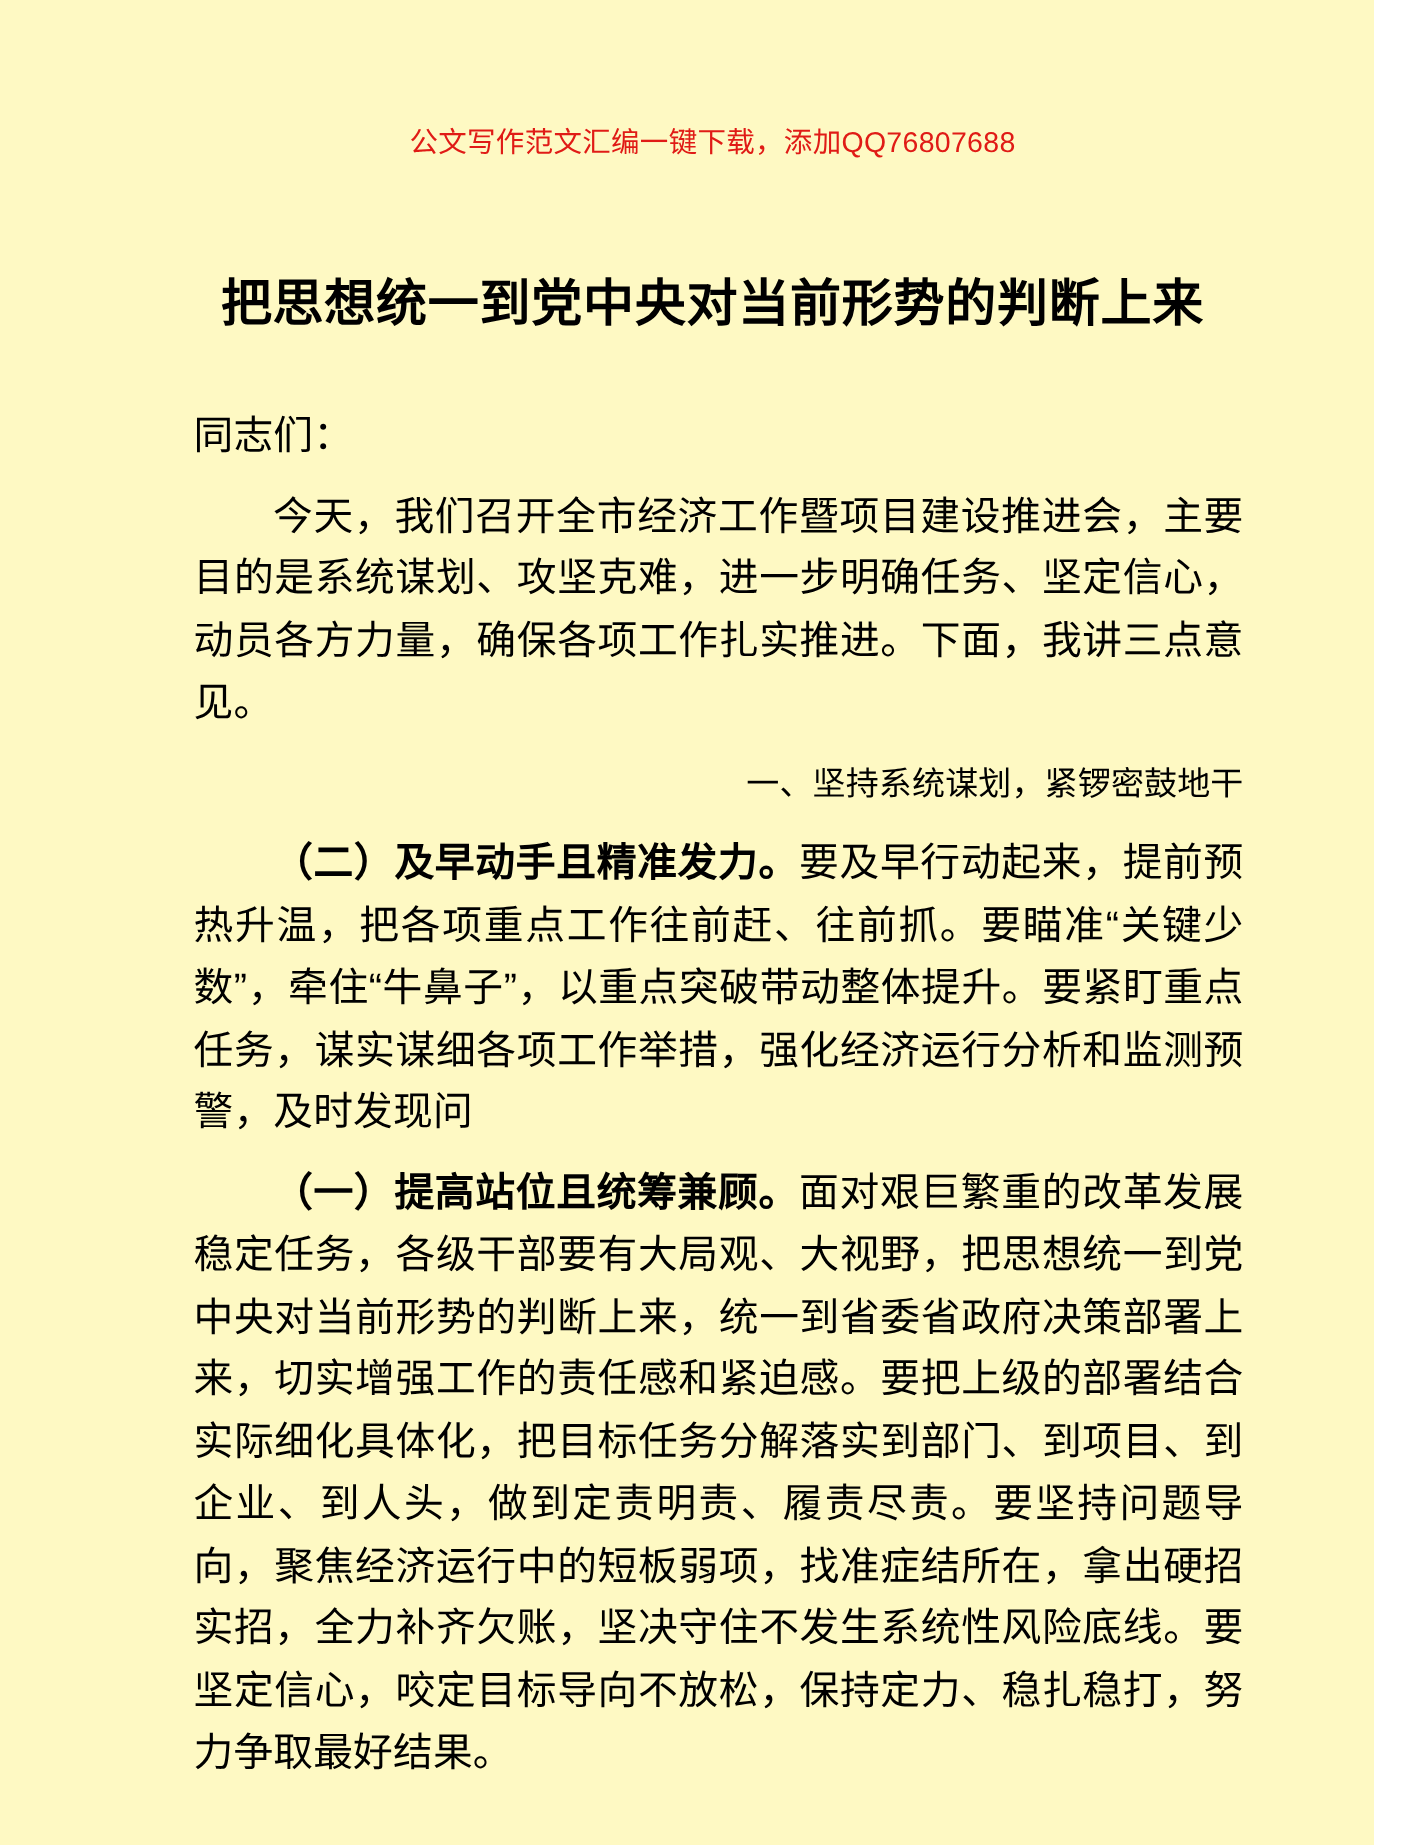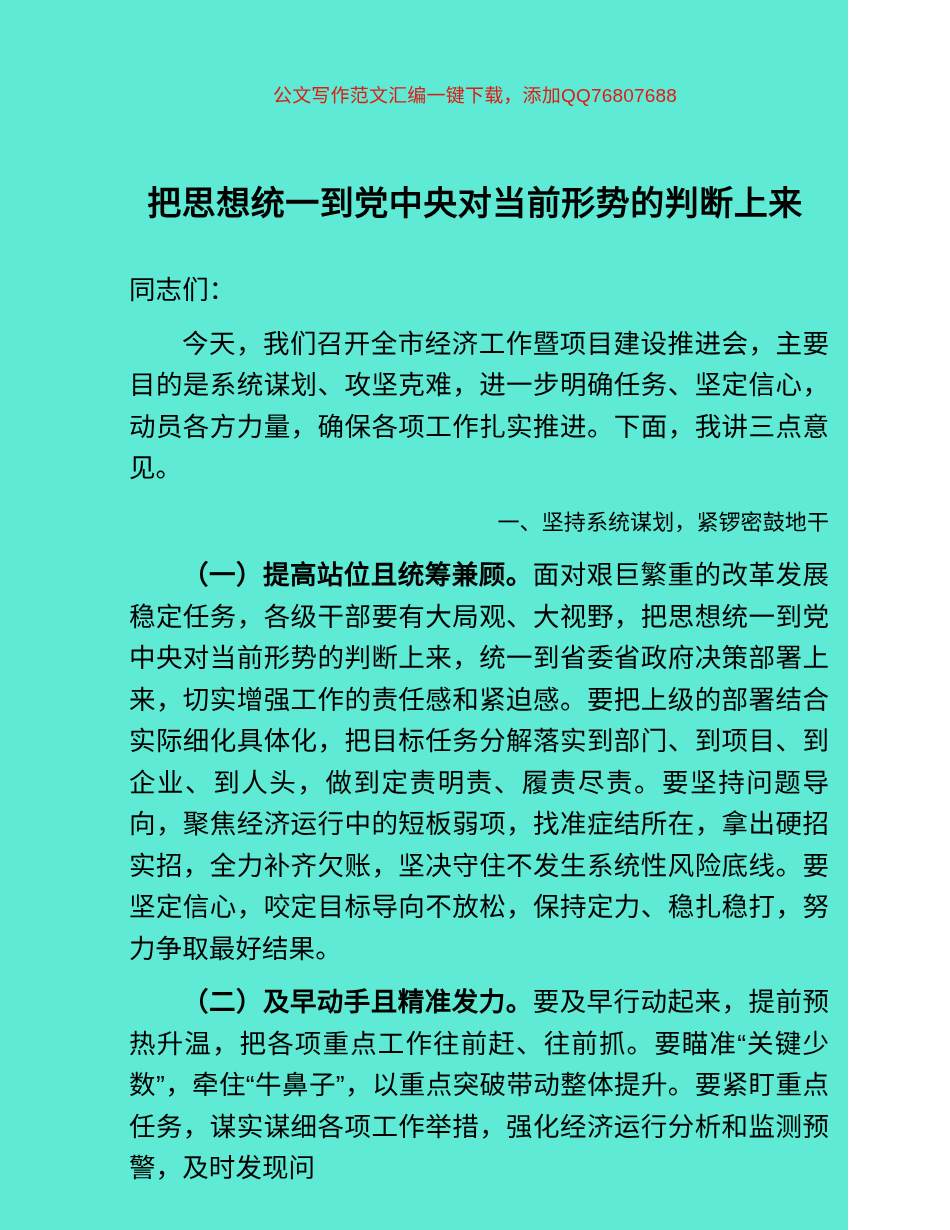--- a/index.html
+++ b/index.html
@@ -4,23 +4,23 @@
 <title>在全市经济工作暨项目建设推进会上的讲话</title>
 <style>
   html, body {
     margin: 0;
     padding: 0;
     background: #ffffff;
   }
 
   .page {
     position: relative;
-    width: 848px;
+    width: 916px;
     height: 1230px;
-    background: #5eead4;
+    background: #fef9c3;
     overflow: hidden;
     font-family: "Liberation Sans", "DejaVu Sans", sans-serif;
     box-sizing: border-box;
   }
 
   
   .promo-header {
     position: absolute;
     top: 84px;
     left: 0;
@@ -92,18 +92,18 @@
   <h1 class="doc-title">把思想统一到党中央对当前形势的判断上来</h1>
 
   <div class="body-block">
 
     <p class="para salutation">同志们：</p>
 
     <p class="para indent">今天，我们召开全市经济工作暨项目建设推进会，主要目的是系统谋划、攻坚克难，进一步明确任务、坚定信心，动员各方力量，确保各项工作扎实推进。下面，我讲三点意见。</p>
 
     <p class="para sect-num">一、坚持系统谋划，紧锣密鼓地干</p>
 
+    <p class="para indent"><span class="lead">（二）及早动手且精准发力。</span><span>要及早行动起来，提前预热升温，把各项重点工作往前赶、往前抓。要瞄准“关键少数”，牵住“牛鼻子”，以重点突破带动整体提升。要紧盯重点任务，谋实谋细各项工作举措，强化经济运行分析和监测预警，及时发现问</span></p>
+
     <p class="para indent"><span class="lead">（一）提高站位且统筹兼顾。</span><span>面对艰巨繁重的改革发展稳定任务，各级干部要有大局观、大视野，把思想统一到党中央对当前形势的判断上来，统一到省委省政府决策部署上来，切实增强工作的责任感和紧迫感。要把上级的部署结合实际细化具体化，把目标任务分解落实到部门、到项目、到企业、到人头，做到定责明责、履责尽责。要坚持问题导向，聚焦经济运行中的短板弱项，找准症结所在，拿出硬招实招，全力补齐欠账，坚决守住不发生系统性风险底线。要坚定信心，咬定目标导向不放松，保持定力、稳扎稳打，努力争取最好结果。</span></p>
-
-    <p class="para indent"><span class="lead">（二）及早动手且精准发力。</span><span>要及早行动起来，提前预热升温，把各项重点工作往前赶、往前抓。要瞄准“关键少数”，牵住“牛鼻子”，以重点突破带动整体提升。要紧盯重点任务，谋实谋细各项工作举措，强化经济运行分析和监测预警，及时发现问</span></p>
 
   </div>
 </div>
 
 </body></html>

